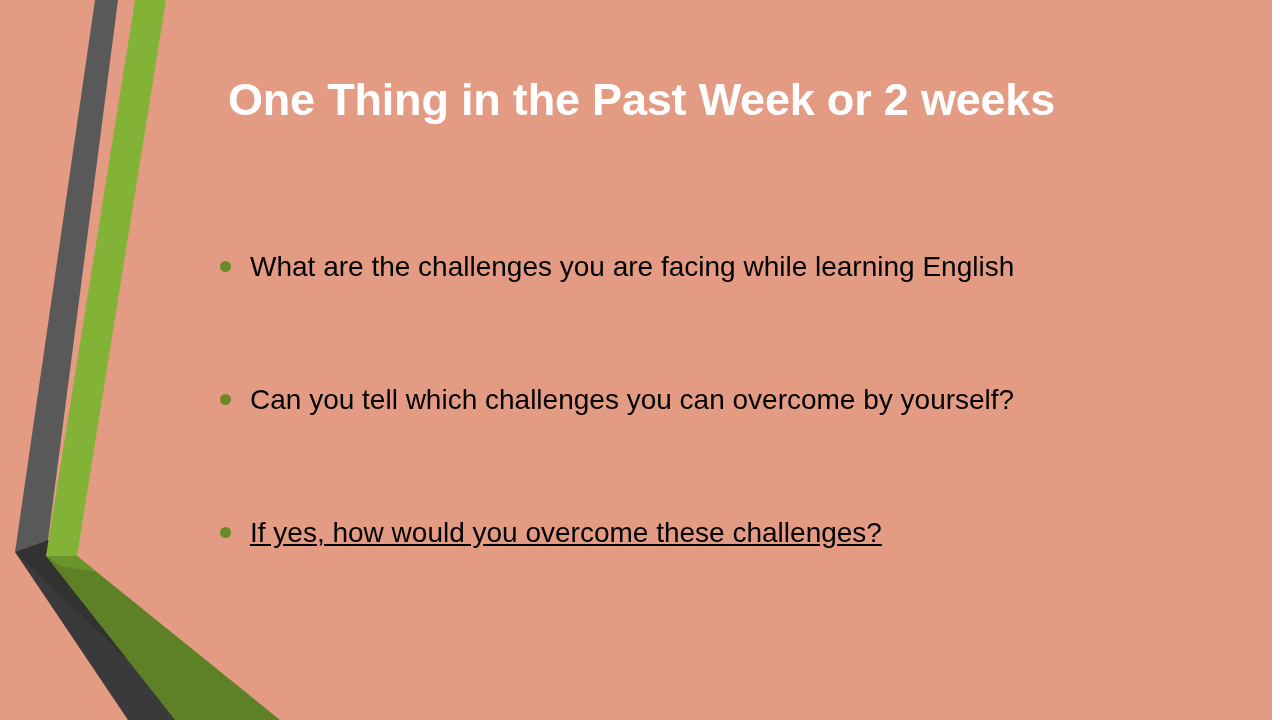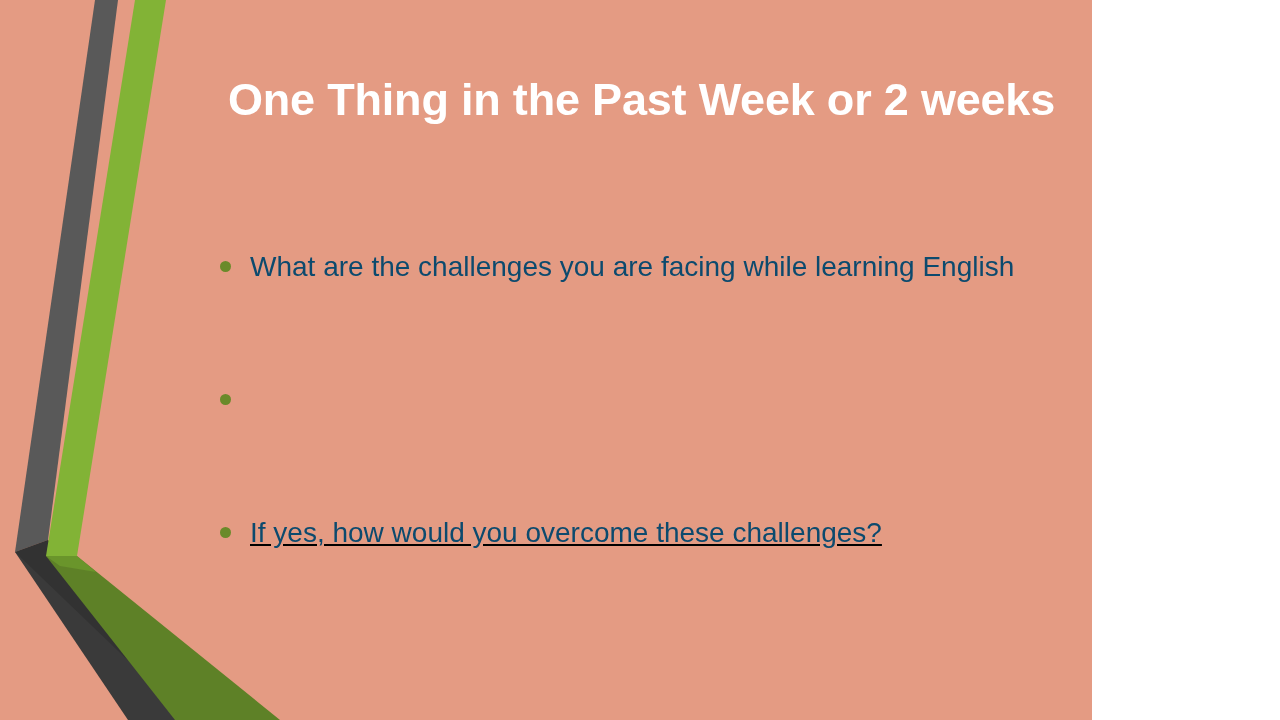--- a/index.html
+++ b/index.html
@@ -4,21 +4,21 @@
 <title>Slide</title>
 <style>
   html, body {
     margin: 0;
     padding: 0;
     background: #ffffff;
   }
 
   .slide {
     position: relative;
-    width: 1092px;
+    width: 1272px;
     height: 720px;
     overflow: hidden;
     background: #e49b83;
     font-family: "Liberation Sans", sans-serif;
   }
 
   
   .decor {
     position: absolute;
     left: 0;
@@ -78,21 +78,21 @@
     background: #6a8a2a;
   }
 
   .bullet-text {
     display: block;
     margin: 0;
     font-family: "Liberation Sans", sans-serif;
     font-size: 28px;
     font-weight: normal;
     line-height: 38px;
-    color: #0c4a6e;
+    color: #000000;
     white-space: nowrap;
   }
 </style>
 </head>
 <body>
 
 <div class="slide">
 
   <svg class="decor" viewBox="0 0 1280 720" width="1280" height="720" xmlns="http://www.w3.org/2000/svg" aria-hidden="true">
 
@@ -115,20 +115,21 @@
 
   <div class="body-block">
 
     <div class="bullet-row">
       <span class="bullet-dot"></span>
       <span class="bullet-text">What are the challenges you are facing while learning English</span>
     </div>
 
     <div class="bullet-row">
       <span class="bullet-dot"></span>
+      <span class="bullet-text">Can you tell which challenges you can overcome by yourself?</span>
     </div>
 
     <div class="bullet-row">
       <span class="bullet-dot"></span>
       <span class="bullet-text">If yes, how would you overcome these challenges?</span>
     </div>
 
   </div>
 
 </div>

